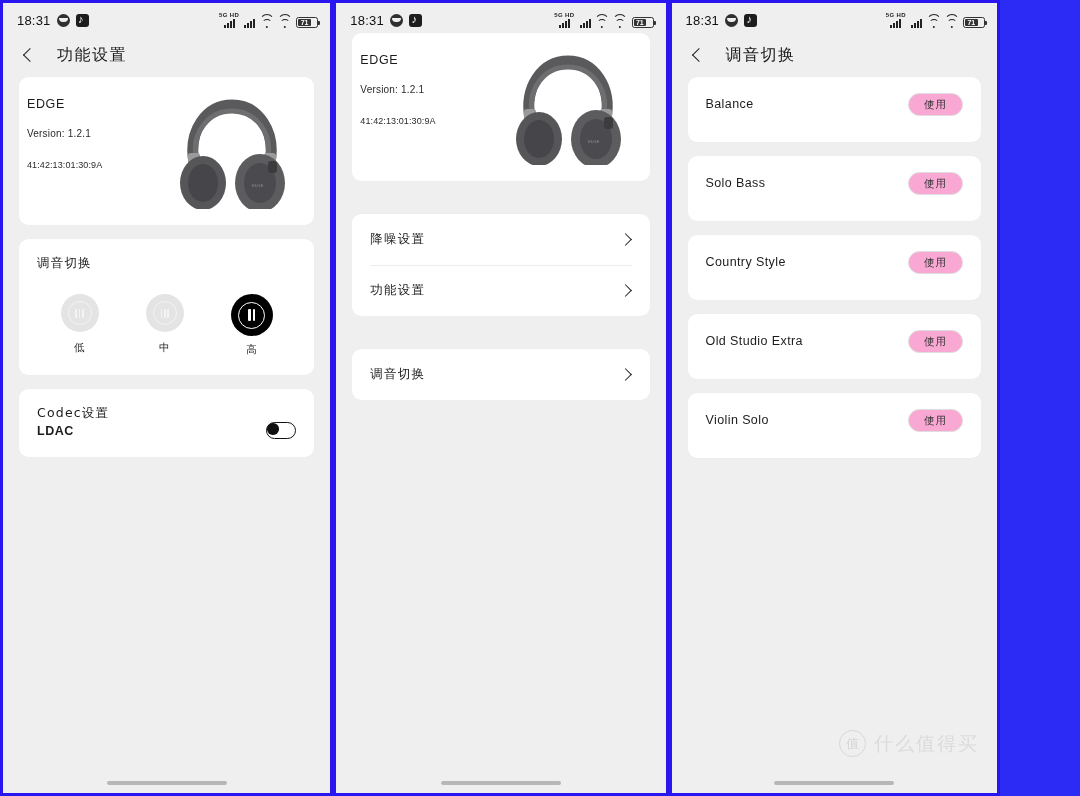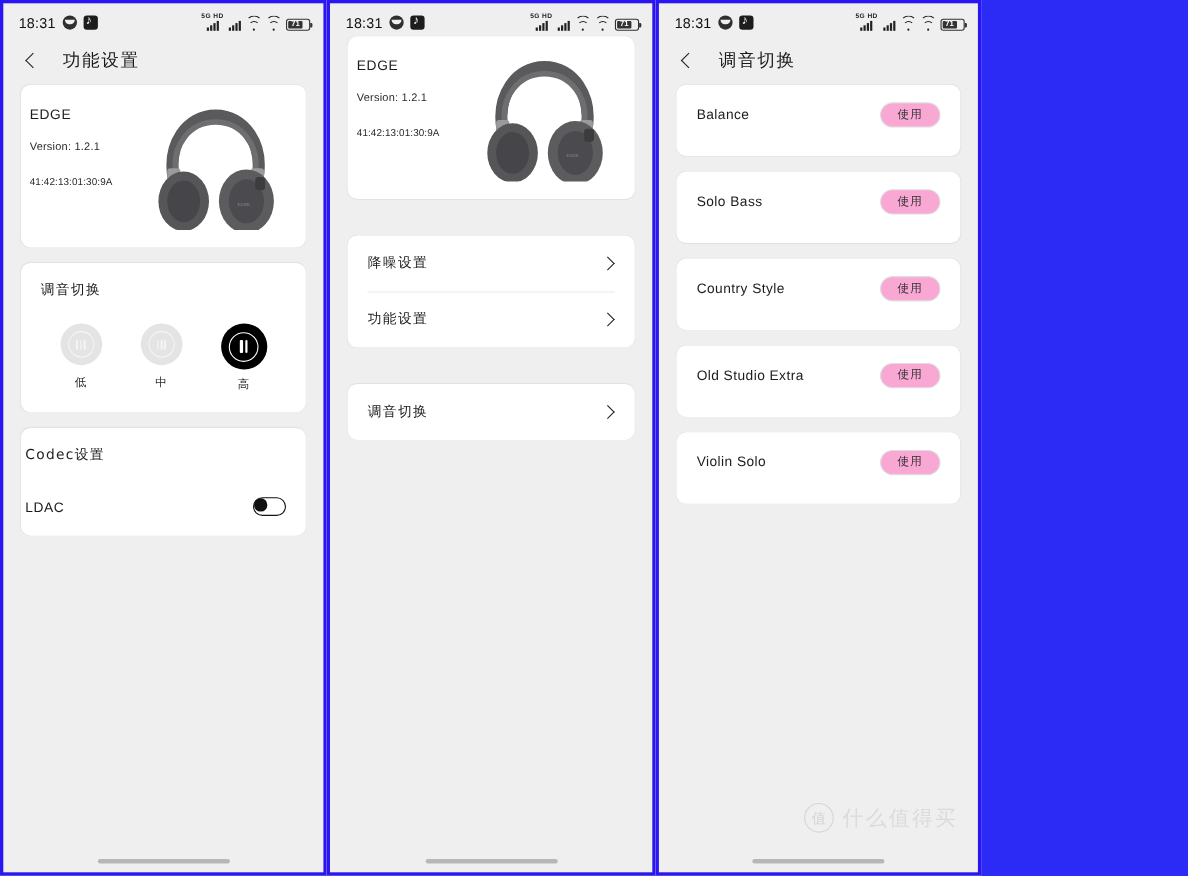--- a/index.html
+++ b/index.html
@@ -1,21 +1,21 @@
 <!DOCTYPE html>
 <html><head>
 <meta charset="utf-8">
 <style>
   html,body{margin:0;padding:0;}
   body{
     width:1080px;height:796px;overflow:hidden;
     background:#2b2bf5;
     font-family:"Liberation Sans","DejaVu Sans",sans-serif;
   }
-  .screens{display:flex;width:892px;height:796px;align-items:flex-end;}
+  .screens{display:flex;width:1000px;height:796px;align-items:flex-end;}
   .phone{
     position:relative;
     background:#efefef;
     border:3px solid #2a16f0;
     box-sizing:border-box;
     overflow:hidden;
   }
   .phone.p1{width:360px;height:796px;}
   .phone.p2{width:362px;height:796px;}
   .phone.p3{width:358px;height:796px;}
@@ -130,22 +130,22 @@
   .gain-circle.on .gain-inner{width:25px;height:25px;border-color:#fff;gap:2px;}
   .gain-inner i{display:block;width:1.7px;background:#f4f4f4;height:9px;border-radius:1px;}
   .gain-circle.on .gain-inner i{background:#fff;width:2.6px;height:12px;}
   .gain-label{
     font-size:10.5px;color:#2a2a2a;margin-top:9px;letter-spacing:.6px;
     font-family:"DejaVu Sans","Liberation Sans",sans-serif;
   }
   .gain-circle.on + .gain-label{margin-top:7px;}
 
   
-  .codec-card{padding:16px 18px 18px 4px;}
-  .codec-row{display:flex;align-items:center;justify-content:space-between;margin-top:30px;}
+  .codec-card{padding:16px 18px 18px 18px;}
+  .codec-row{display:flex;align-items:center;justify-content:space-between;font-weight:bold;}
   .codec-label{font-size:12.5px;color:#1c1c1c;letter-spacing:.5px;}
   .toggle{
     width:28px;height:15px;border-radius:9px;border:1.6px solid #111;
     background:#fff;position:relative;cursor:pointer;
   }
   .toggle .knob{
     position:absolute;left:0px;top:0px;width:11.5px;height:11.5px;
     border-radius:50%;background:#111;
   }
 

